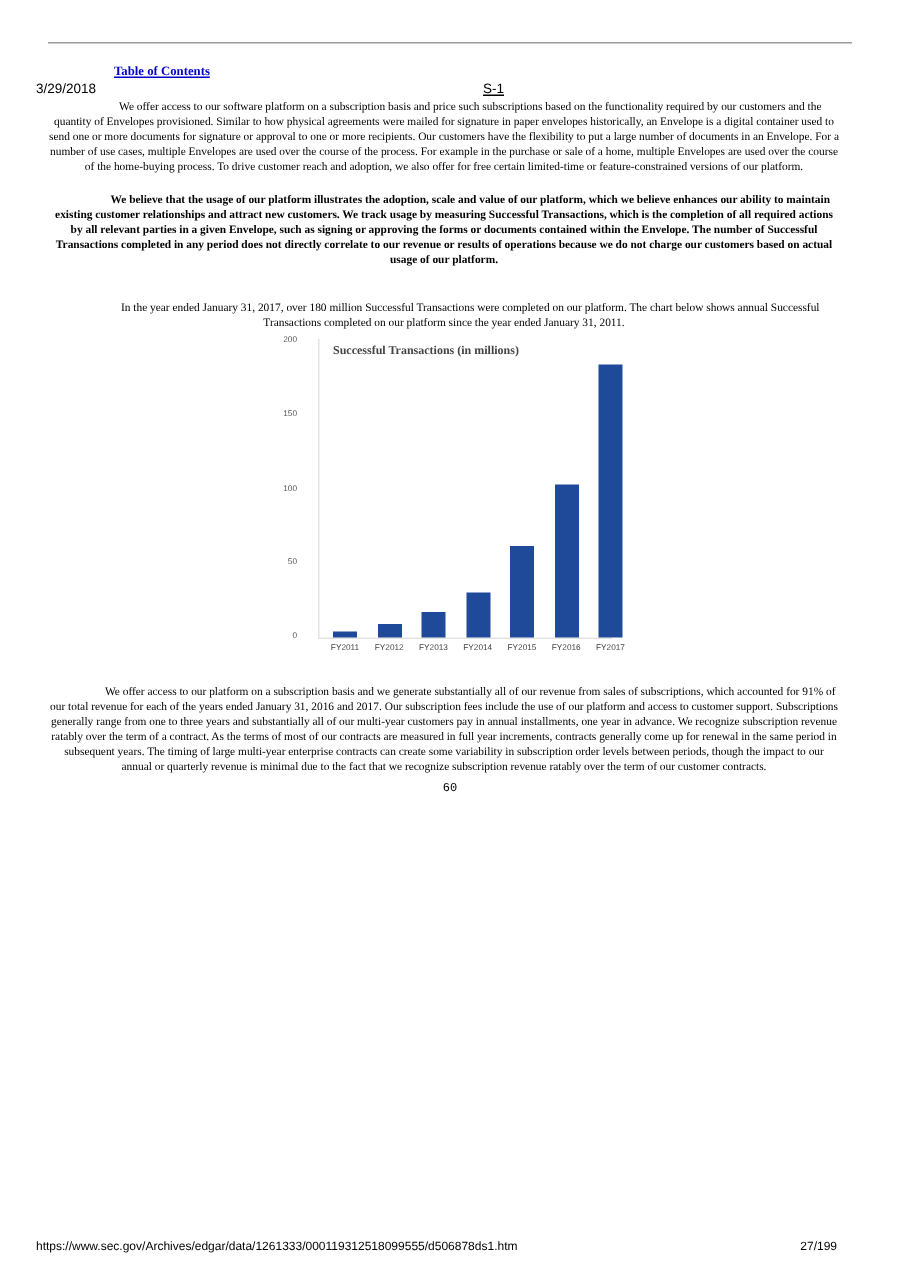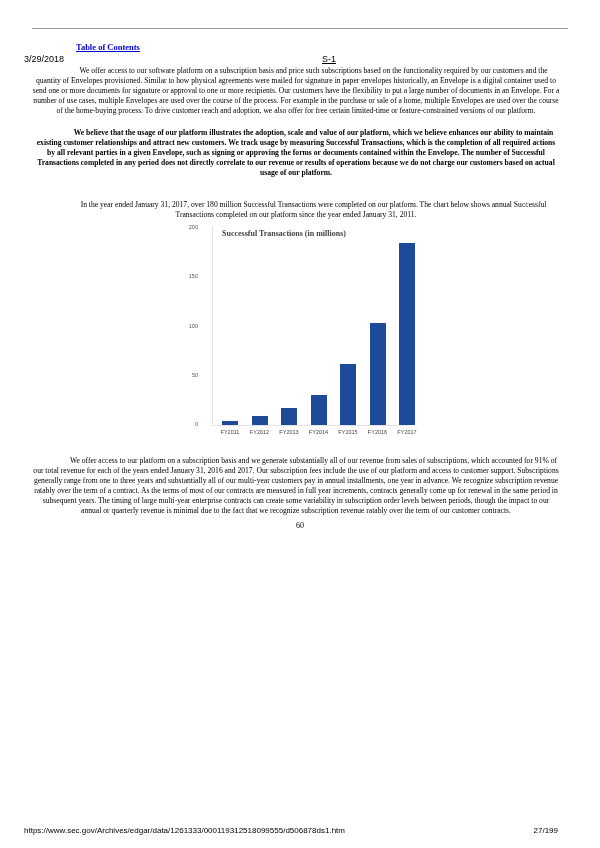--- a/index.html
+++ b/index.html
@@ -11,21 +11,21 @@
   .hr { position: absolute; top: 28px; left: 32px; right: 32px; height: 1px; background: #9a9a9a; }
   .toc { position: absolute; top: 42px; left: 32px; font-family: "Liberation Serif", serif;
     font-size: 8.5px; font-weight: bold; color: #0000cc; text-decoration: underline; cursor: pointer; margin-left: 44px; }
   .para { position: absolute; left: 32px; width: 528px; font-family: "Liberation Serif", serif;
     font-size: 7.6px; line-height: 10px; text-indent: 35px; text-align: center; }
   .p1 { top: 66px; }
   .p2 { top: 128px; font-weight: bold; }
   .p3 { top: 200px; }
   .p4 { top: 456px; }
   .pagenum { position: absolute; top: 521px; left: 0; width: 600px; text-align: center;
-    font-family: Liberation Serif, serif; font-size: 8px; }
+    font-family: Liberation Mono, monospace; font-size: 8px; }
   .chart { position: absolute; left: 180px; top: 220px; width: 240px; height: 222px; }
   .chart-title { position: absolute; left: 42px; top: 9px; font-family: Liberation Serif, serif;
     font-size: 8px; font-weight: bold; color: #444; white-space: nowrap; }
   .axis-line { position: absolute; left: 32px; top: 6px; width: 1px; height: 200px; background: #e3e3e3; }
   .base-line { position: absolute; left: 32px; top: 205px; width: 196px; height: 1px; background: #e3e3e3; }
   .ytick { position: absolute; left: 0; width: 18px; text-align: right; font-family: "Liberation Sans", sans-serif;
     font-size: 5.5px; color: #555; }
   .bar { position: absolute; width: 16px; background: #1f4a9a; }
   .xlabel { position: absolute; top: 209px; width: 30px; text-align: center; font-family: "Liberation Sans", sans-serif;
     font-size: 5.5px; color: #444; }

